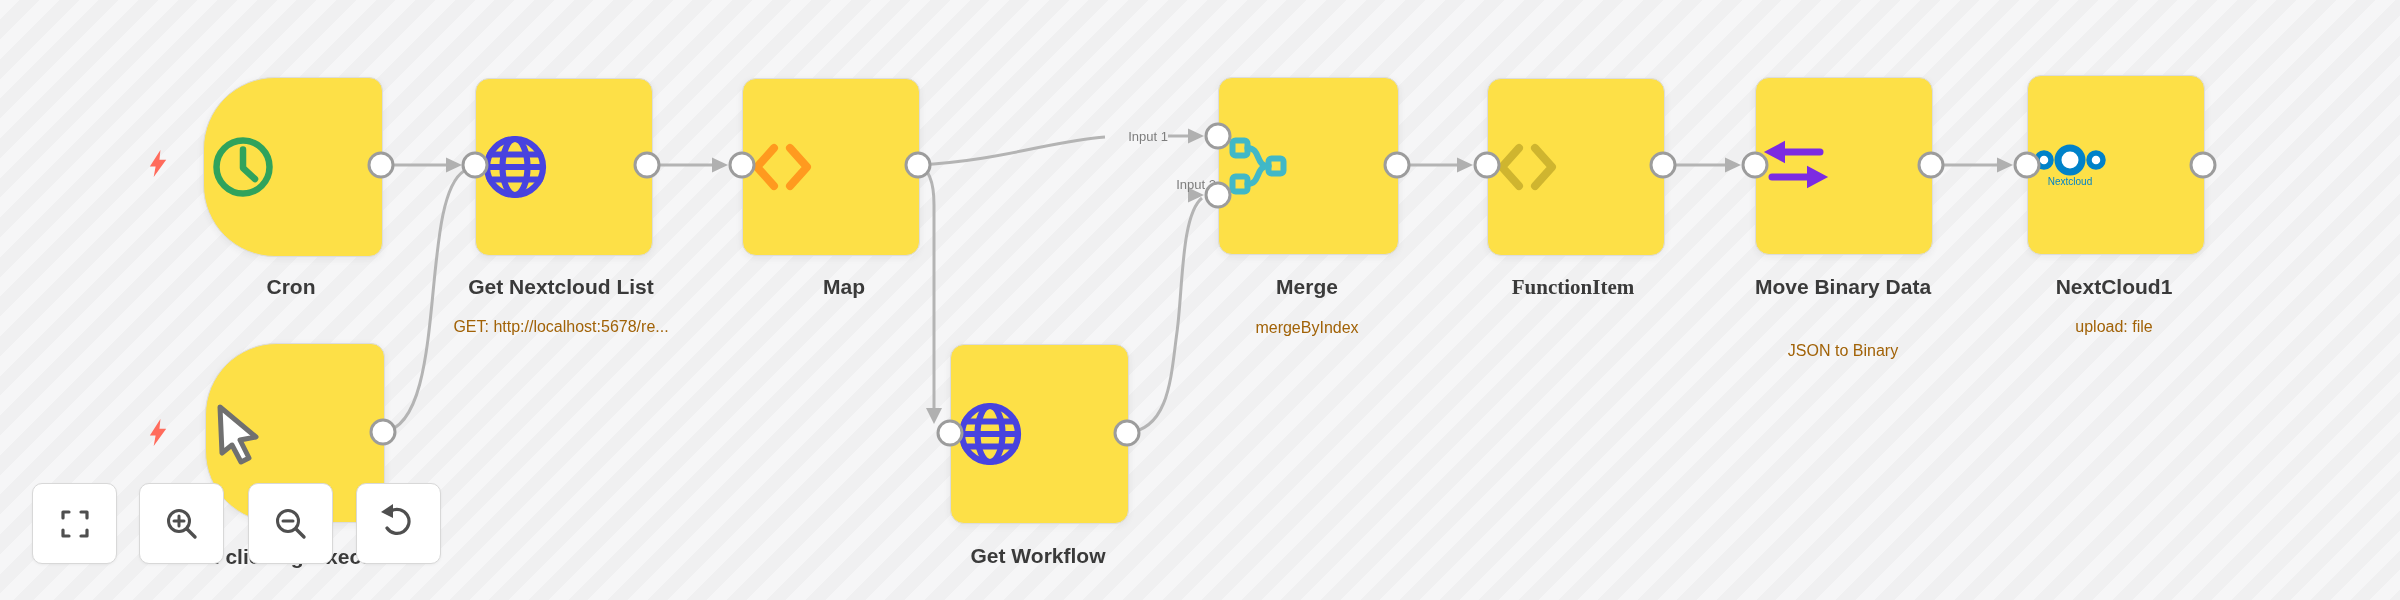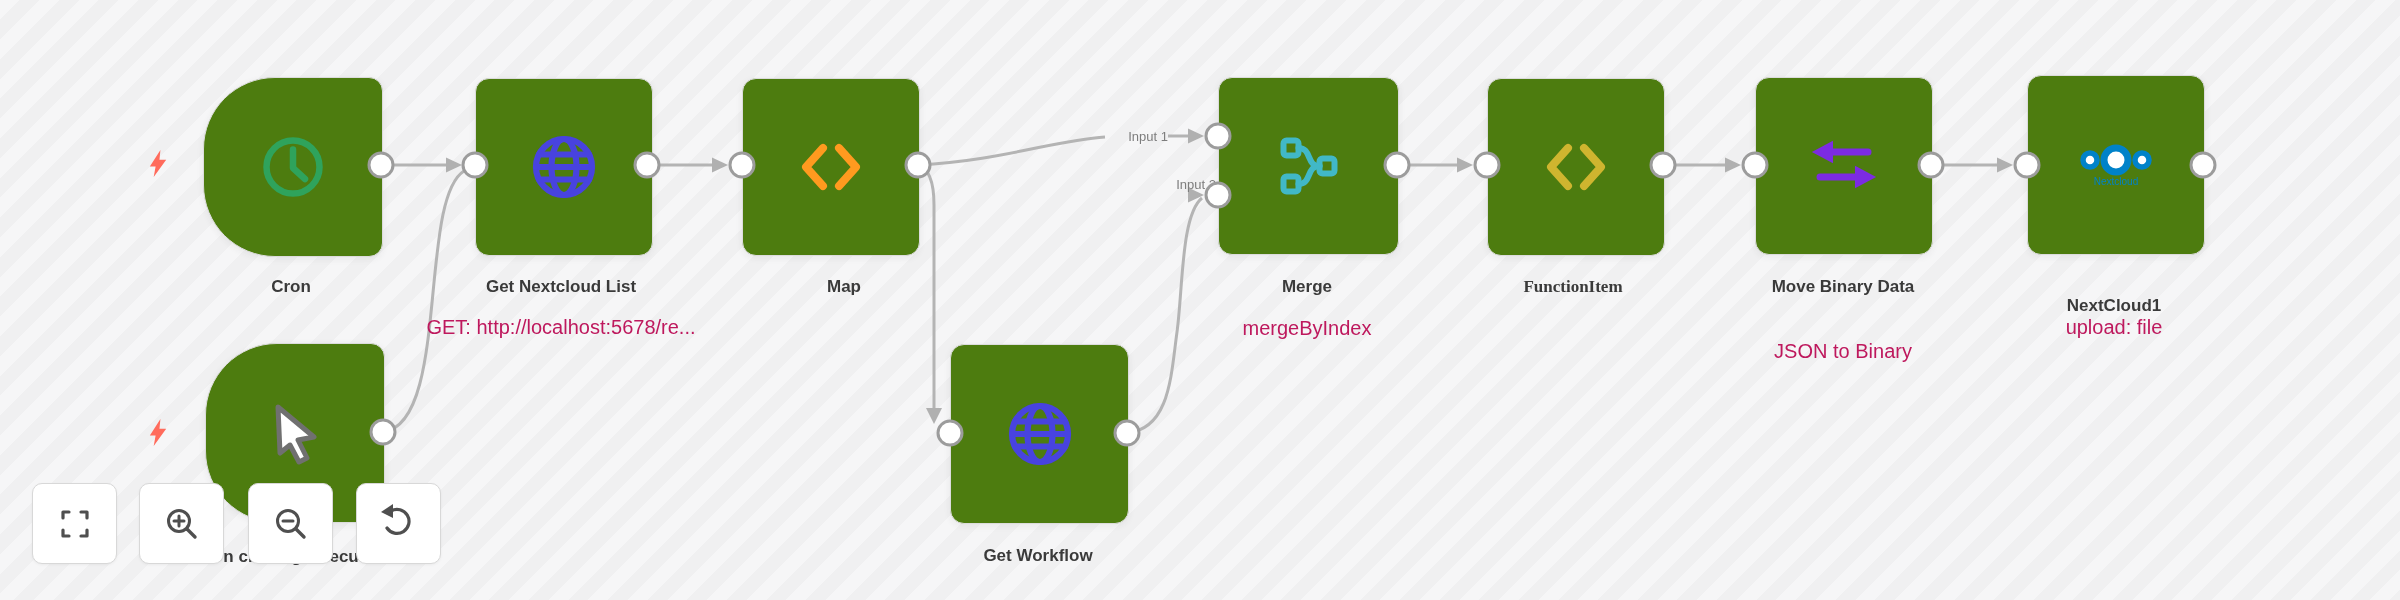--- a/index.html
+++ b/index.html
@@ -4,47 +4,47 @@
 <style>
   html,body{margin:0;padding:0;}
   body{
     width:2400px;height:600px;overflow:hidden;position:relative;
     font-family:"Liberation Sans",sans-serif;
     background:repeating-linear-gradient(135deg,#f6f6f7 0px,#f6f6f7 14px,#f0f0f1 14px,#f0f0f1 28px);
   }
   #canvas{position:absolute;inset:0;}
   svg.layer{position:absolute;left:0;top:0;z-index:1;}
   .node{
-    position:absolute;width:176px;height:176px;background:#4d7c0f;
+    position:absolute;width:176px;height:176px;background:#fde047;
     border:1px solid #dcdcdc;border-radius:14px;
     box-shadow:0 2px 7px rgba(60,60,60,.07);
-    display:flex;align-items:center;justify-content:center;z-index:2;
+    display:flex;align-items:center;z-index:2;
   }
   .node.trigger{border-radius:72px 14px 14px 72px;width:178px;height:178px;}
   .n-cron{left:203px;top:77px;}
   .n-exec{left:205px;top:343px;}
   .n-gwl{left:475px;top:78px;}
   .n-map{left:742px;top:78px;}
   .n-gw{left:950px;top:344px;width:177px;height:178px;}
   .n-merge{left:1218px;top:77px;width:179px;height:176px;}
   .n-fi{left:1487px;top:78px;}
   .n-mbd{left:1755px;top:77px;}
   .n-nc{left:2027px;top:75px;height:178px;}
   .port{
     position:absolute;width:21px;height:21px;background:#fff;
     border:3px solid #9c9c9c;border-radius:50%;
     transform:translate(-50%,-50%);z-index:3;
   }
   .nlabel{
     position:absolute;transform:translate(-50%,-50%);
-    font-size:17px;font-weight:bold;color:#3a3a3a;white-space:nowrap;z-index:2;
+    font-size:21px;font-weight:bold;color:#3a3a3a;white-space:nowrap;z-index:2;
   }
   .nsub{
     position:absolute;transform:translate(-50%,-50%);
-    font-size:20px;font-weight:normal;color:#be185d;white-space:nowrap;z-index:2;
+    font-size:16px;font-weight:normal;color:#a16207;white-space:nowrap;z-index:2;
   }
   .input-label{
     position:absolute;transform:translate(-100%,-50%);
     font-size:13px;color:#7d7d7d;white-space:nowrap;z-index:2;
   }
   .bolt{position:absolute;z-index:2;}
   .toolbar-btn{
     position:absolute;width:85px;height:81px;background:#fff;
     border:1.5px solid #d8d8d8;border-radius:10px;box-sizing:border-box;
     display:flex;align-items:center;justify-content:center;
@@ -201,21 +201,21 @@
   <div class="nlabel" style="left:294px;top:557px;">On clicking 'execute'</div>
   <div class="nlabel" style="left:561px;top:287px;">Get Nextcloud List</div>
   <div class="nsub" style="left:561px;top:327px;">GET: http://localhost:5678/re...</div>
   <div class="nlabel" style="left:844px;top:287px;">Map</div>
   <div class="nlabel" style="left:1038px;top:556px;">Get Workflow</div>
   <div class="nlabel" style="left:1307px;top:287px;">Merge</div>
   <div class="nsub" style="left:1307px;top:328px;">mergeByIndex</div>
   <div class="nlabel" style="left:1573px;top:287px;font-family:Liberation Serif, serif;">FunctionItem</div>
   <div class="nlabel" style="left:1843px;top:287px;">Move Binary Data</div>
   <div class="nsub" style="left:1843px;top:327px;margin-top:24px;">JSON to Binary</div>
-  <div class="nlabel" style="left:2114px;top:287px;margin-top:19px;">NextCloud1</div>
+  <div class="nlabel" style="left:2114px;top:287px;">NextCloud1</div>
   <div class="nsub" style="left:2114px;top:327px;">upload: file</div>
 
   <div class="input-label" style="left:1168px;top:136px;">Input 1</div>
   <div class="input-label" style="left:1168px;top:184px;margin-left:48px;">Input 2</div>
 
   <div class="toolbar-btn tb-1">
     <svg width="52" height="52" viewBox="0 0 52 52">
       <g fill="none" stroke="#4f4f4f" stroke-width="3.2" stroke-linecap="round" stroke-linejoin="round">
         <path d="M14,20 V14 H20"></path>
           <path d="M32,14 H38 V20"></path>

